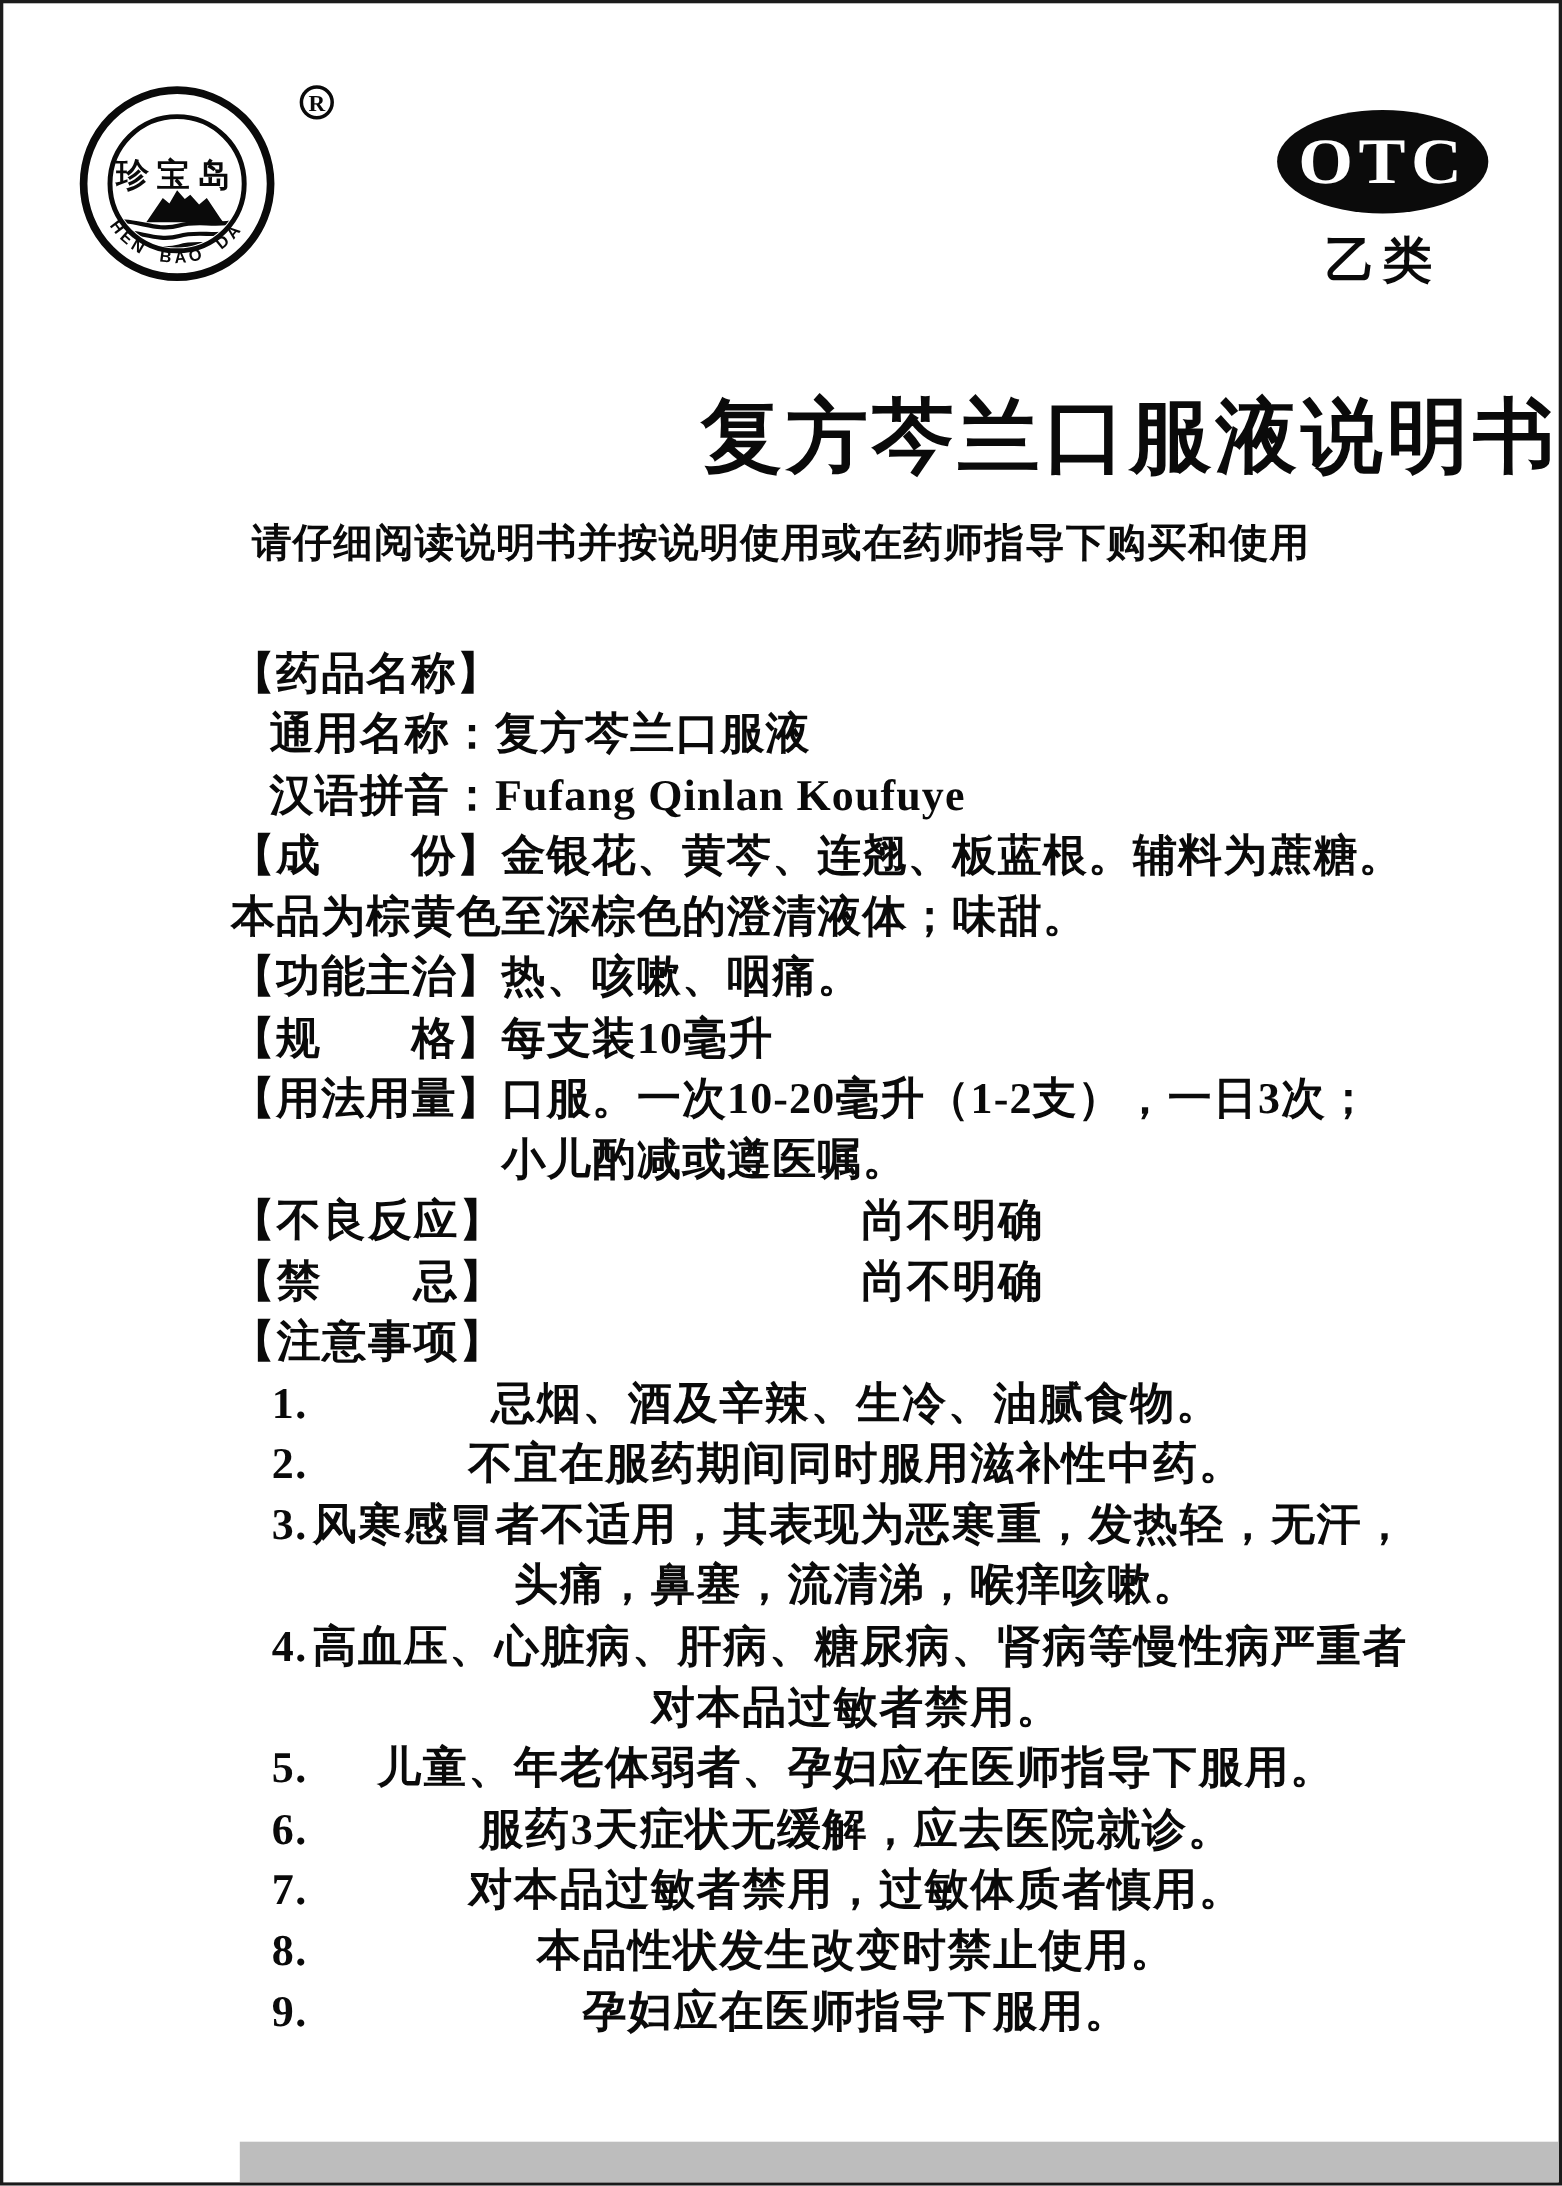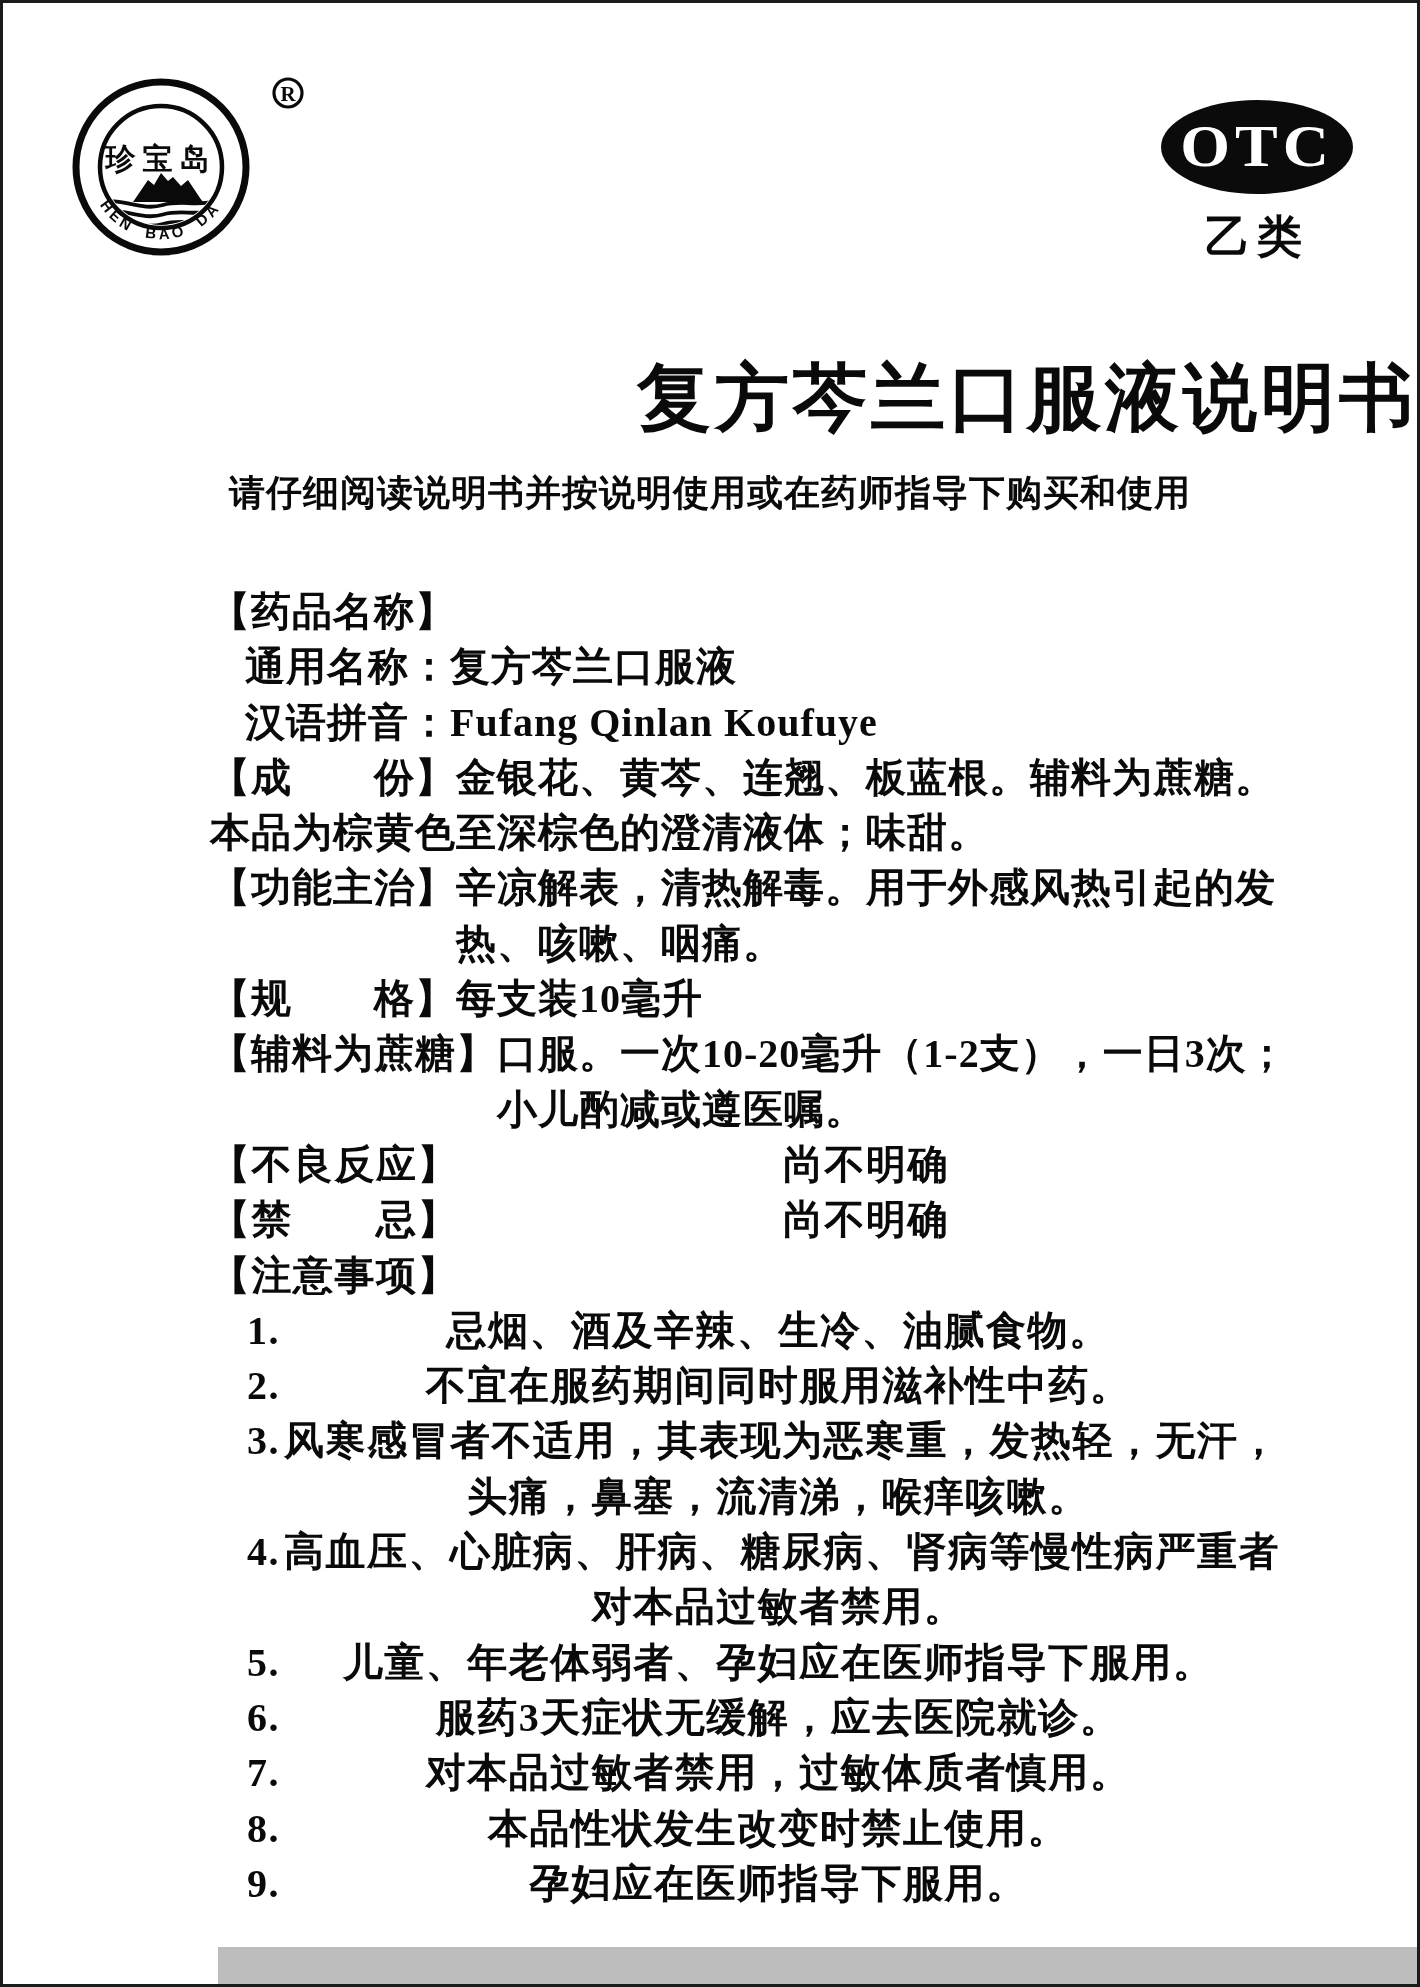--- a/index.html
+++ b/index.html
@@ -135,34 +135,33 @@
 
     <div class="row serif">
       <div class="content">
         <div class="line">本品为棕黄色至深棕色的澄清液体；味甜。</div>
       </div>
     </div>
 
     <div class="row serif">
       <span class="lbl">【功能主治】</span>
       <div class="content">
-        <div class="line">辛凉解表，清热解毒。用于外感风热引起的发</div>
         <div class="line">热、咳嗽、咽痛。</div>
       </div>
     </div>
 
     <div class="row serif">
       <span class="lbl">【规　　格】</span>
       <div class="content">
         <div class="line">每支装10毫升</div>
       </div>
     </div>
 
     <div class="row serif">
-      <span class="lbl">【辅料为蔗糖】</span>
+      <span class="lbl">【用法用量】</span>
       <div class="content">
         <div class="line">口服。一次10-20毫升（1-2支），一日3次；</div>
         <div class="line">小儿酌减或遵医嘱。</div>
       </div>
     </div>
 
     <div class="row sans">
       <span class="lbl">【不良反应】</span>
       <div class="content">
         <div class="line">尚不明确</div>

